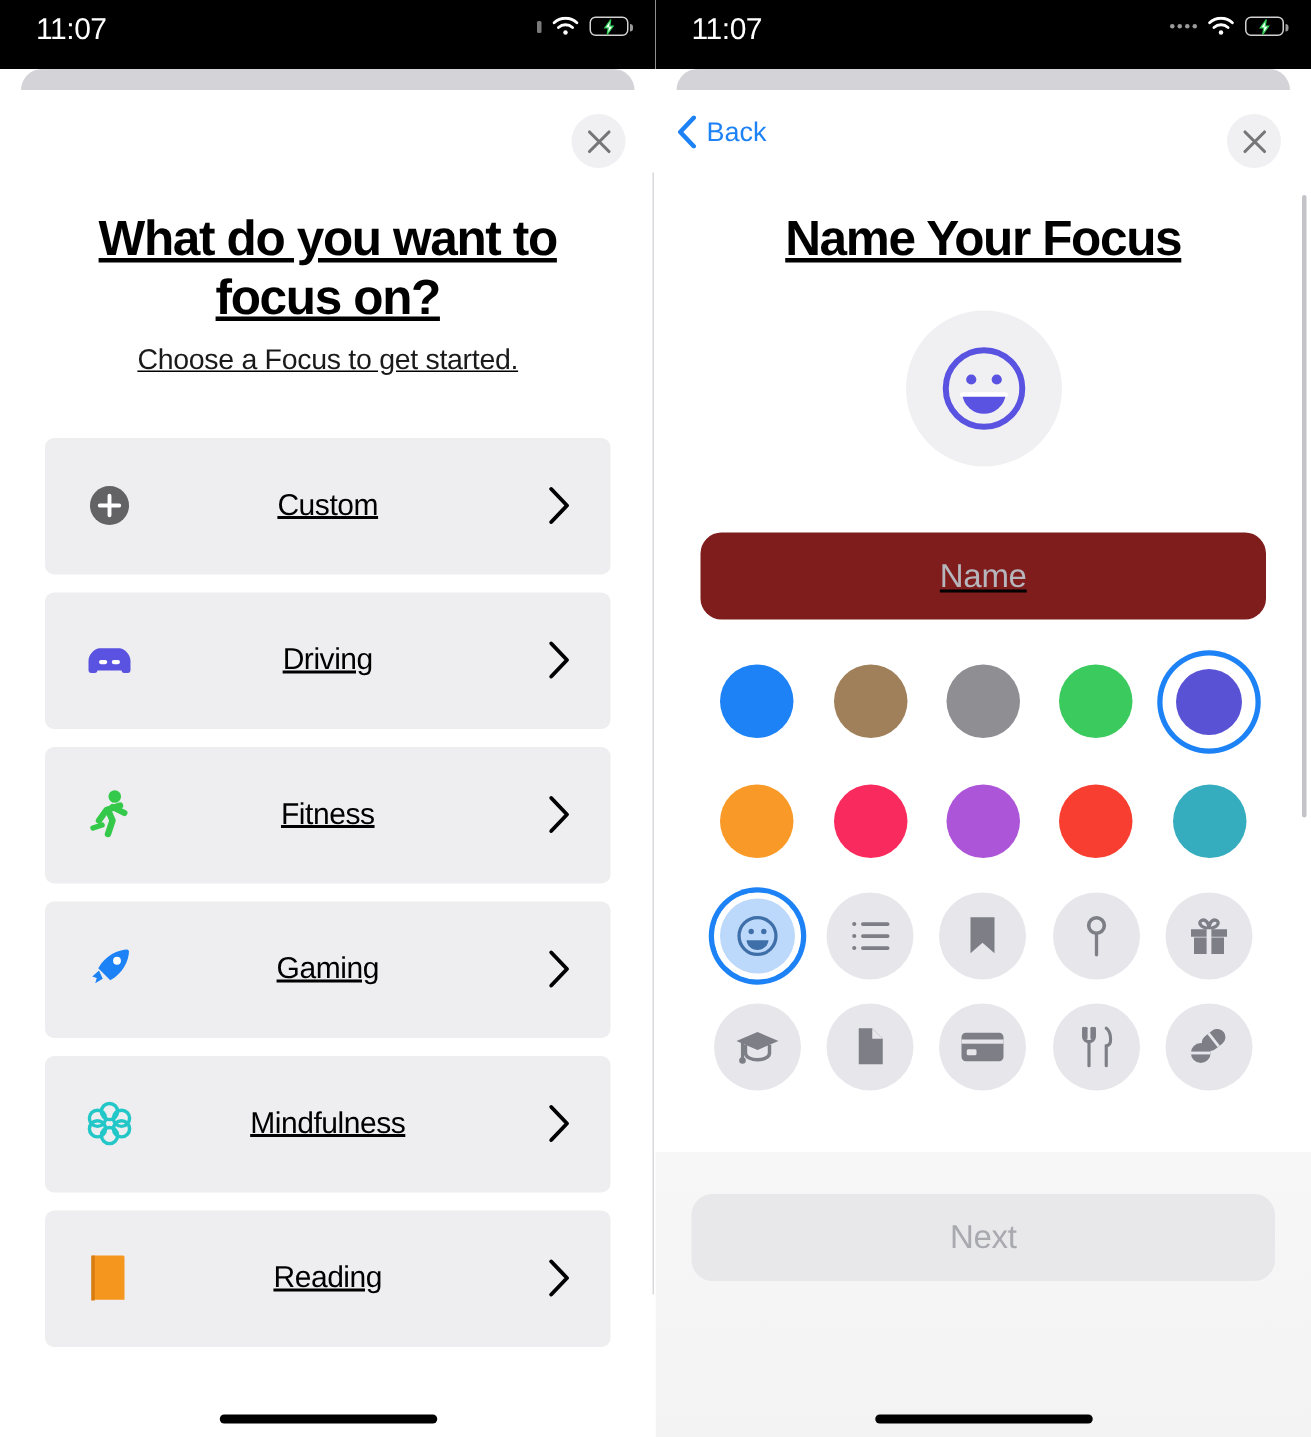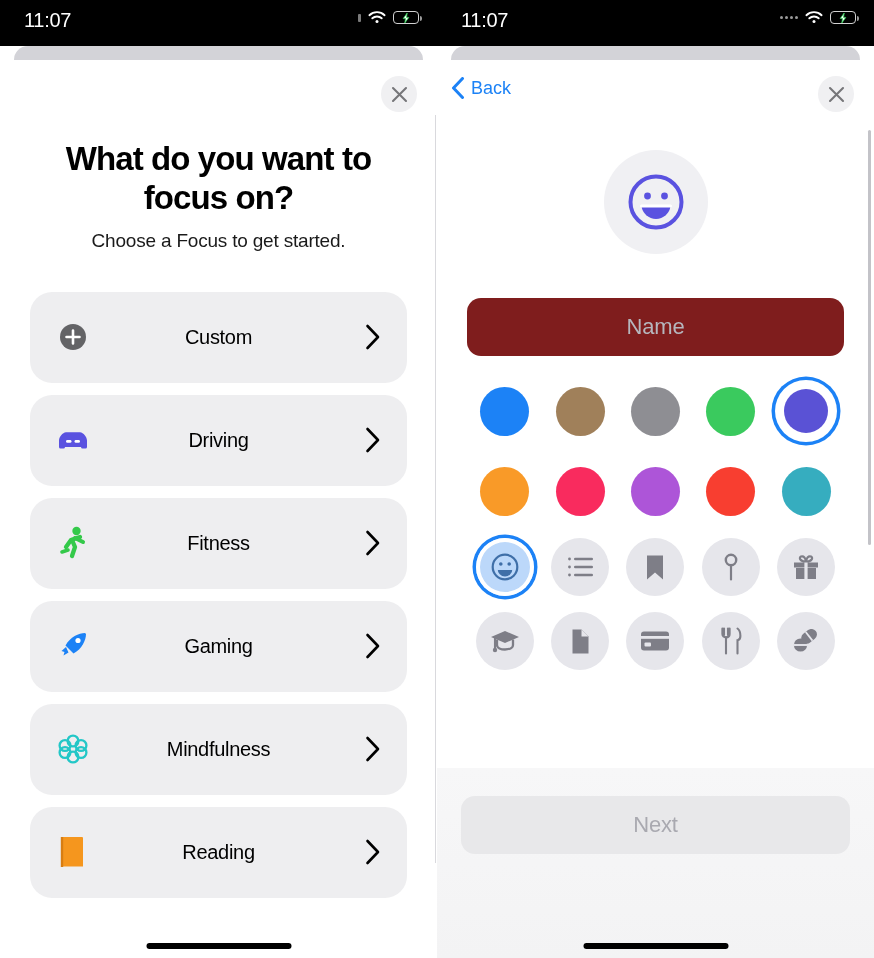--- a/index.html
+++ b/index.html
@@ -63,33 +63,33 @@
   }
   .back-btn {
     position: absolute; left: 14px; top: 17px;
     display: flex; align-items: center; gap: 6px;
     color: #1c82f6; font-size: 18px; cursor: pointer; background:none; border:none;
     font-family: "Liberation Sans", sans-serif;
   }
   .chev-back { width: 14px; height: 22px; }
 
   
-  .content { position: relative; padding: 0 30px; }
+  .content { position: relative; padding: 0 30px; text-decoration: underline; }
   h1.title {
     font-size: 33px; font-weight: 700; text-align: center;
     letter-spacing: -0.9px; line-height: 1.18; color: #000;
     margin-top: 18px;
   }
   .subtitle {
     text-align: center; font-size: 19px; color: #1a1a1a; margin-top: 12px;
     letter-spacing: -0.2px;
   }
   .focus-list { margin-top: 40px; display: flex; flex-direction: column; gap: 12px; }
   .focus-row {
-    position: relative; height: 91px; background: #eeeef0; border-radius: 22px;
+    position: relative; height: 91px; background: #eeeef0; border-radius: 6px;
     display: flex; align-items: center; cursor: pointer;
   }
   .focus-icon {
     position: absolute; left: 22px; width: 42px; height: 42px;
     display: flex; align-items: center; justify-content: center;
   }
   .focus-label {
     flex: 1; text-align: center; font-size: 20px; color: #000;
     letter-spacing: -0.3px;
   }
@@ -308,20 +308,21 @@
           <span>Back</span>
         </button>
         <button class="close-btn">
           <svg width="17" height="17" viewBox="0 0 17 17">
             <path d="M2 2 L15 15 M15 2 L2 15" stroke="#767679" stroke-width="2.1" stroke-linecap="round"></path>
           </svg>
         </button>
       </div>
 
       <div class="content">
+        <h1 class="title">Name Your Focus</h1>
 
         <div class="emoji-circle">
           <svg width="58" height="58" viewBox="0 0 58 58">
             <circle cx="29" cy="29" r="25.5" fill="none" stroke="#5a52e0" stroke-width="4"></circle>
             <circle cx="20.5" cy="23" r="3.4" fill="#5a52e0"></circle>
             <circle cx="37.5" cy="23" r="3.4" fill="#5a52e0"></circle>
             <path d="M14.5 33 h29 a14.6 14.6 0 0 1 -29 0 z" fill="#5a52e0"></path>
             <path d="M14.5 33 h29" stroke="#ffffff" stroke-width="3" stroke-linecap="round"></path>
           </svg>
         </div>

